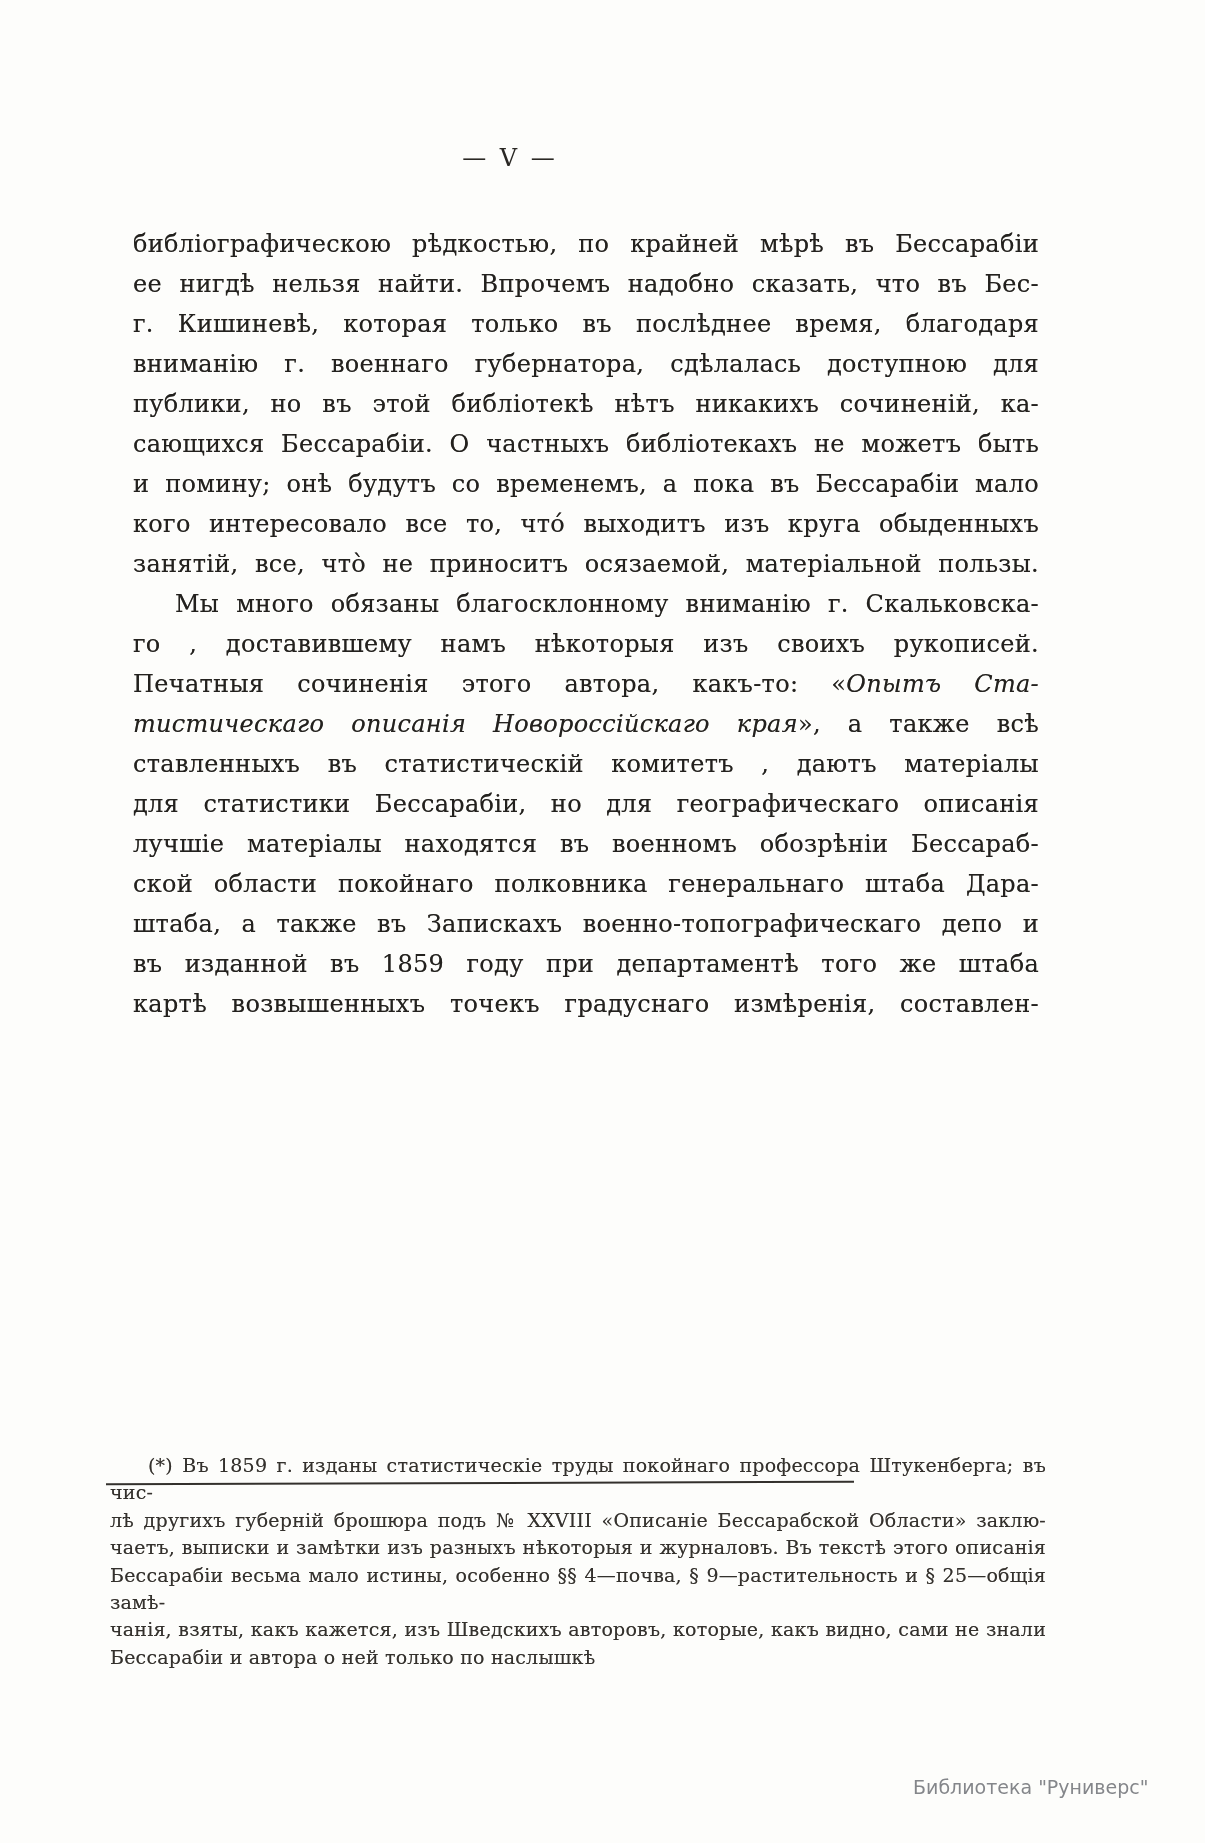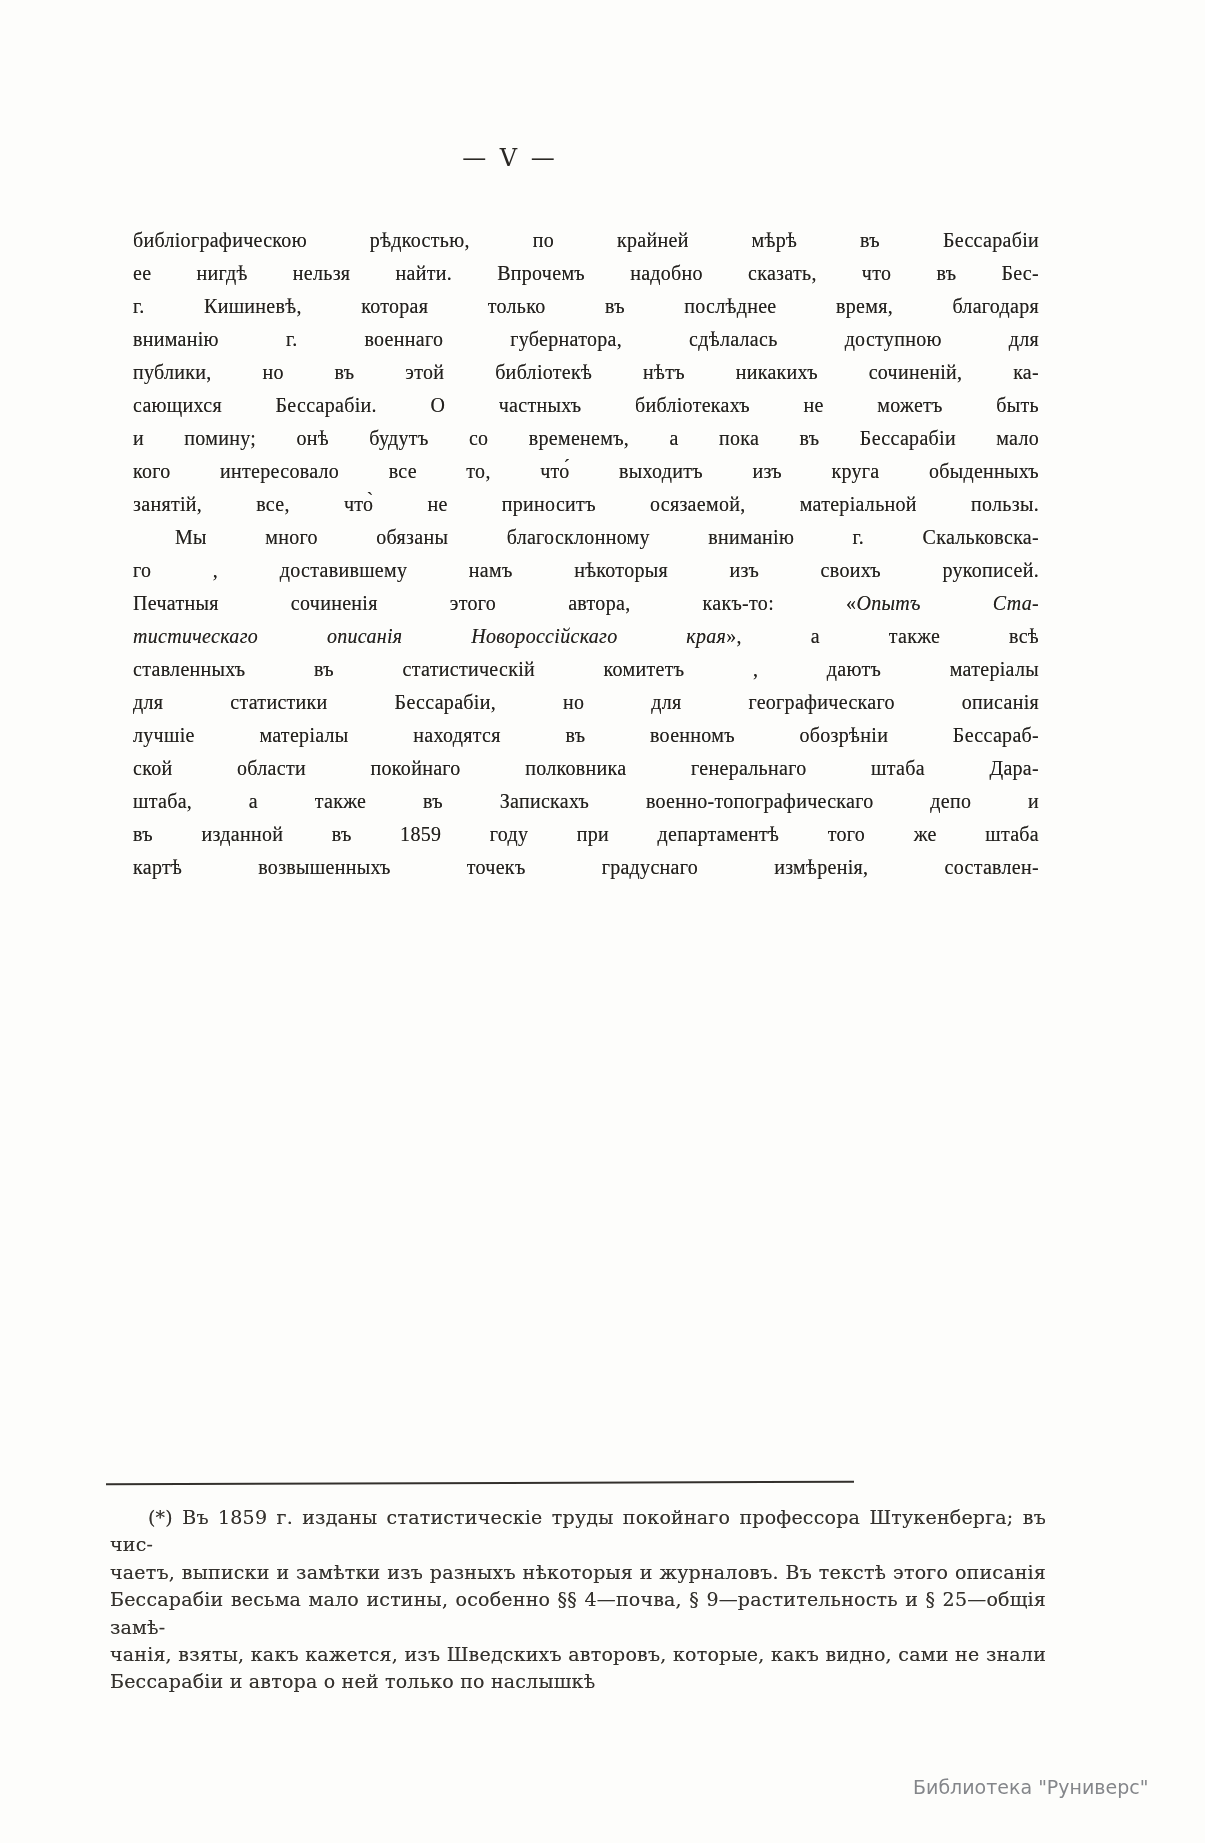--- a/index.html
+++ b/index.html
@@ -14,34 +14,33 @@
   }
   .header {
     position:absolute; top:144px; left:0; width:1020px;
     text-align:center; font-size:24px; letter-spacing:3px;
     color:#2a2824;
   }
   .bodytext {
     position:absolute; left:133px; top:224px; width:906px;
   }
   .line {
-    font-size:20px; line-height:33px; letter-spacing:0.3px;
+    font-size:24px; line-height:40px; letter-spacing:0.3px;
     white-space:normal;
     text-shadow:0 0 0.5px rgba(40,36,30,.55);
-    font-family:Liberation Serif, serif;
   }
   .just { text-align:justify; text-align-last:justify; }
   .ind  { text-indent:42px; }
   .it   { font-style:italic; }
   .fnrule {
     position:absolute; left:106px; top:1482px; width:748px; height:2px;
     background:#33302c; transform:rotate(-0.2deg);
   }
   .footnote {
-    position:absolute; left:110px; top:1504px; width:936px;
+    position:absolute; left:110px; top:1452px; width:936px;
   }
   .fn-line {
     font-size:19px; line-height:27.4px; letter-spacing:0.2px;
     color:#34312d;
     text-shadow:0 0 0.4px rgba(50,46,40,.5);
   }
   .fn-line.ind { text-indent:38px; }
   .watermark {
     position:absolute; left:913px; top:1776px;
     font-family:"DejaVu Sans", sans-serif;
@@ -80,20 +79,21 @@
         <div class="line just"><span>въ изданной въ 1859 году при департаментѣ того же штаба</span></div>
         <div class="line just"><span>картѣ возвышенныхъ точекъ градуснаго измѣренія, составлен-</span></div>
       </div>
 
   </div>
 
   <div class="fnrule"></div>
 
   <div class="footnote">
       <div class="fn-line just ind"><span>(*) Въ 1859 г. изданы статистическіе труды покойнаго профессора Штукенберга; въ чис-</span></div>
+      <div class="fn-line just"><span>лѣ другихъ губерній брошюра подъ № XXVIII «Описаніе Бессарабской Области» заклю-</span></div>
       <div class="fn-line just"><span>чаетъ, выписки и замѣтки изъ разныхъ нѣкоторыя и журналовъ. Въ текстѣ этого описанія</span></div>
       <div class="fn-line just"><span>Бессарабіи весьма мало истины, особенно §§ 4—почва, § 9—растительность и § 25—общія замѣ-</span></div>
       <div class="fn-line just"><span>чанія, взяты, какъ кажется, изъ Шведскихъ авторовъ, которые, какъ видно, сами не знали</span></div>
       <div class="fn-line"><span>Бессарабіи и автора о ней только по наслышкѣ</span></div>
     </div>
 
   <div class="watermark">Библиотека "Руниверс"</div>
 
 </div>
 

